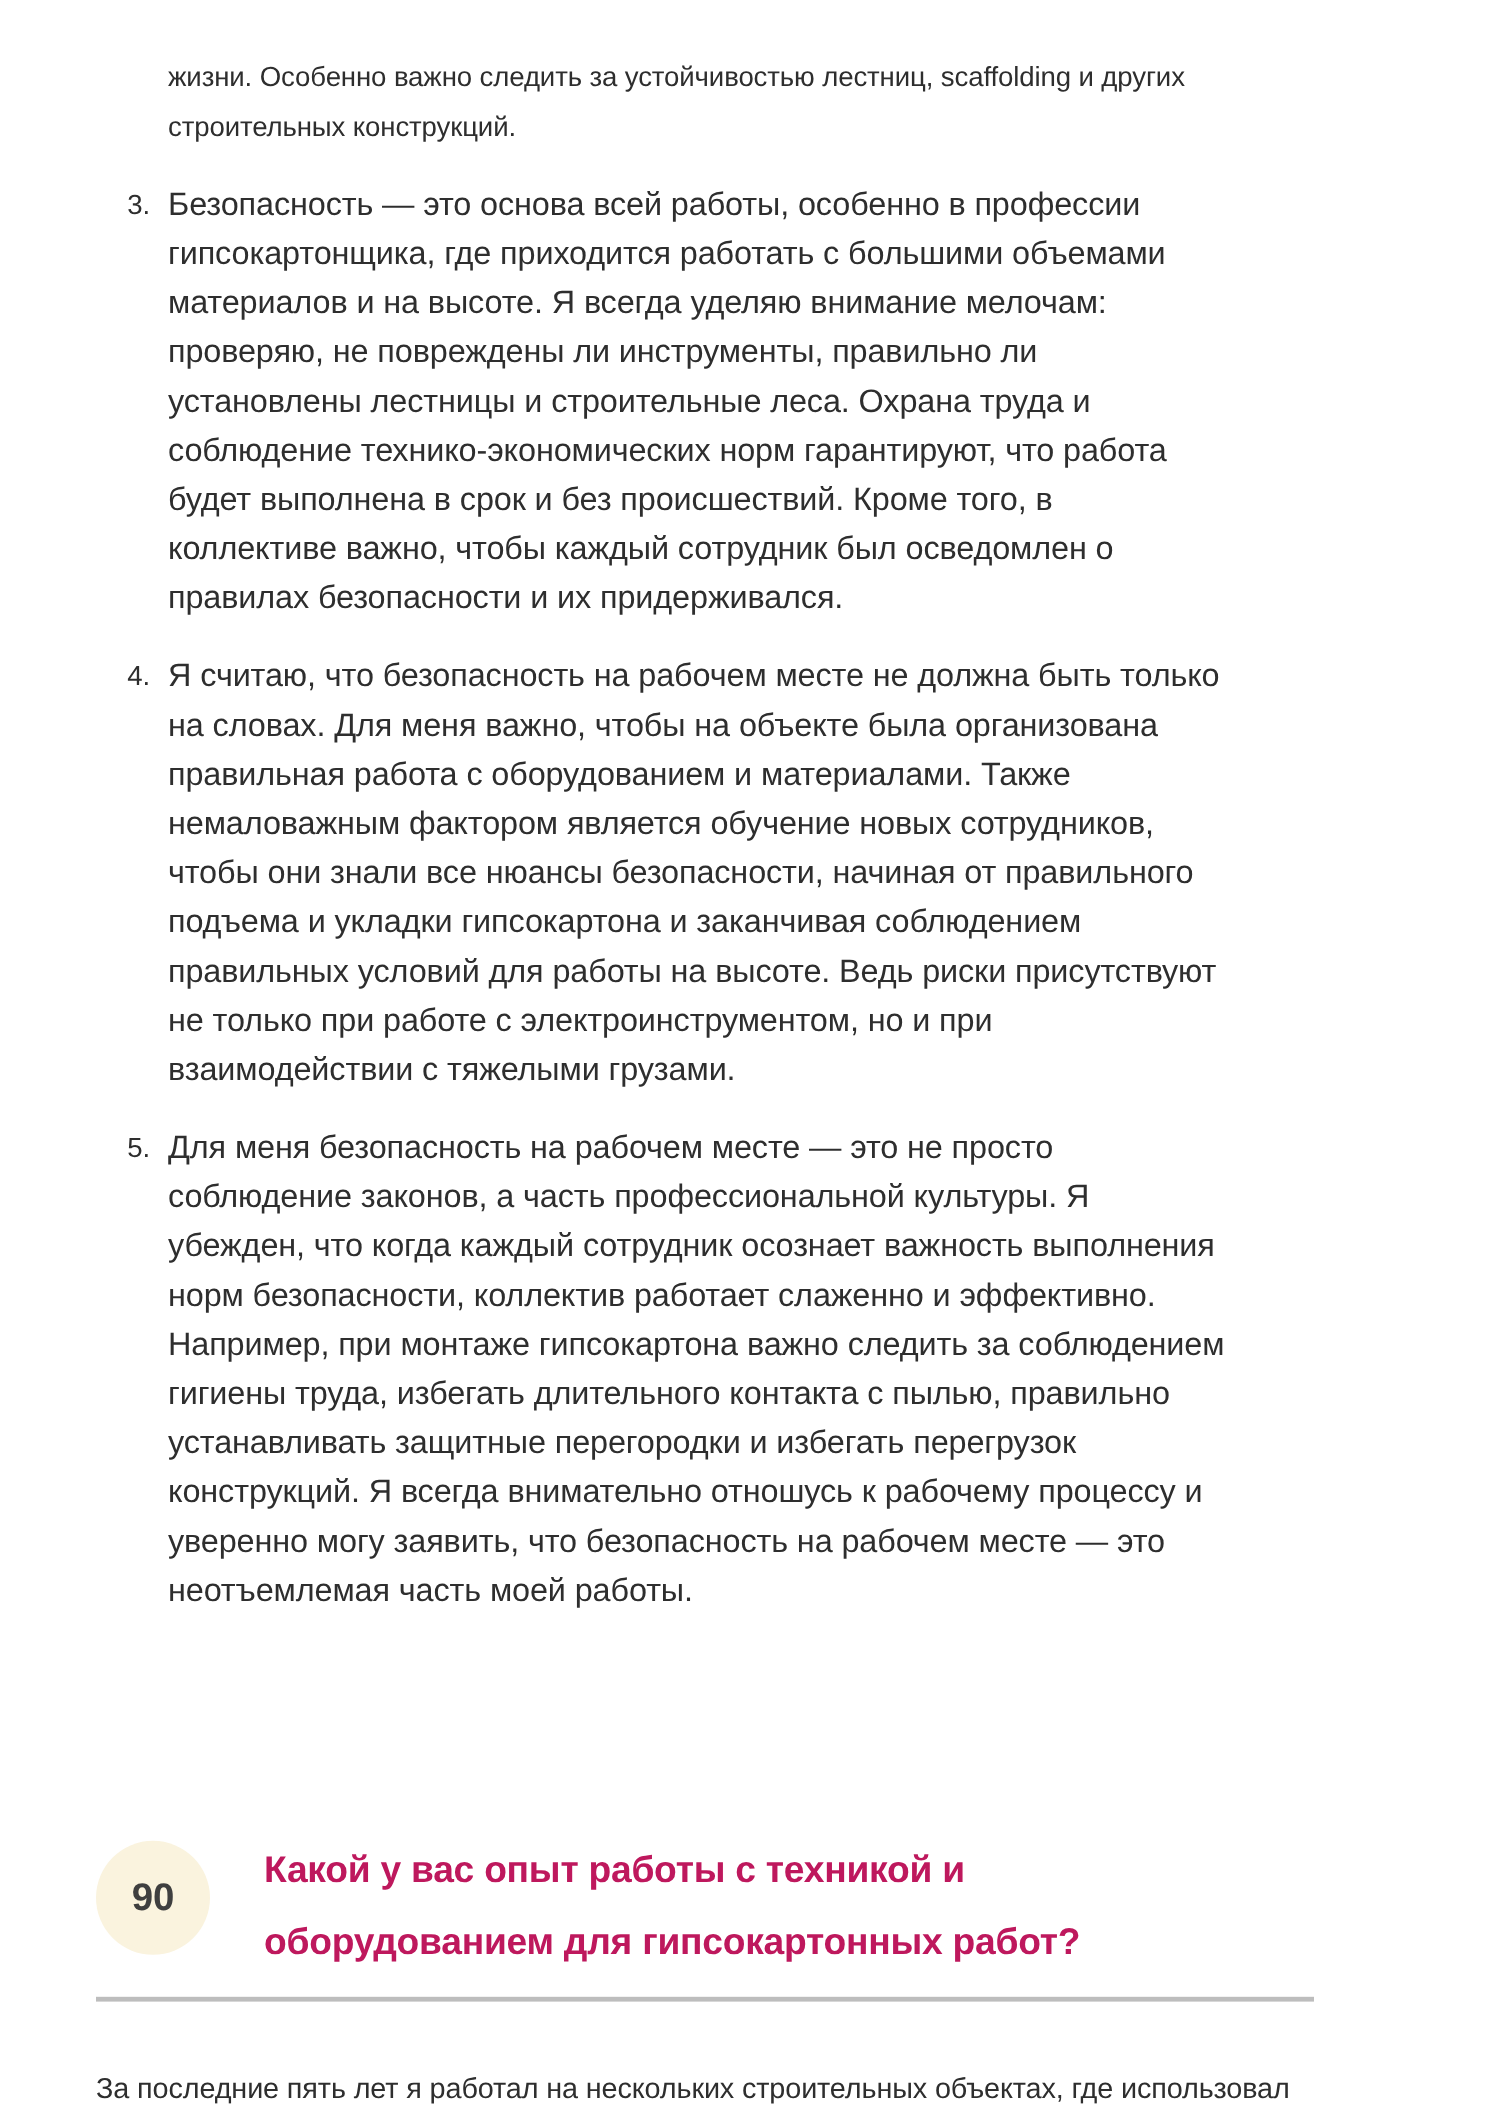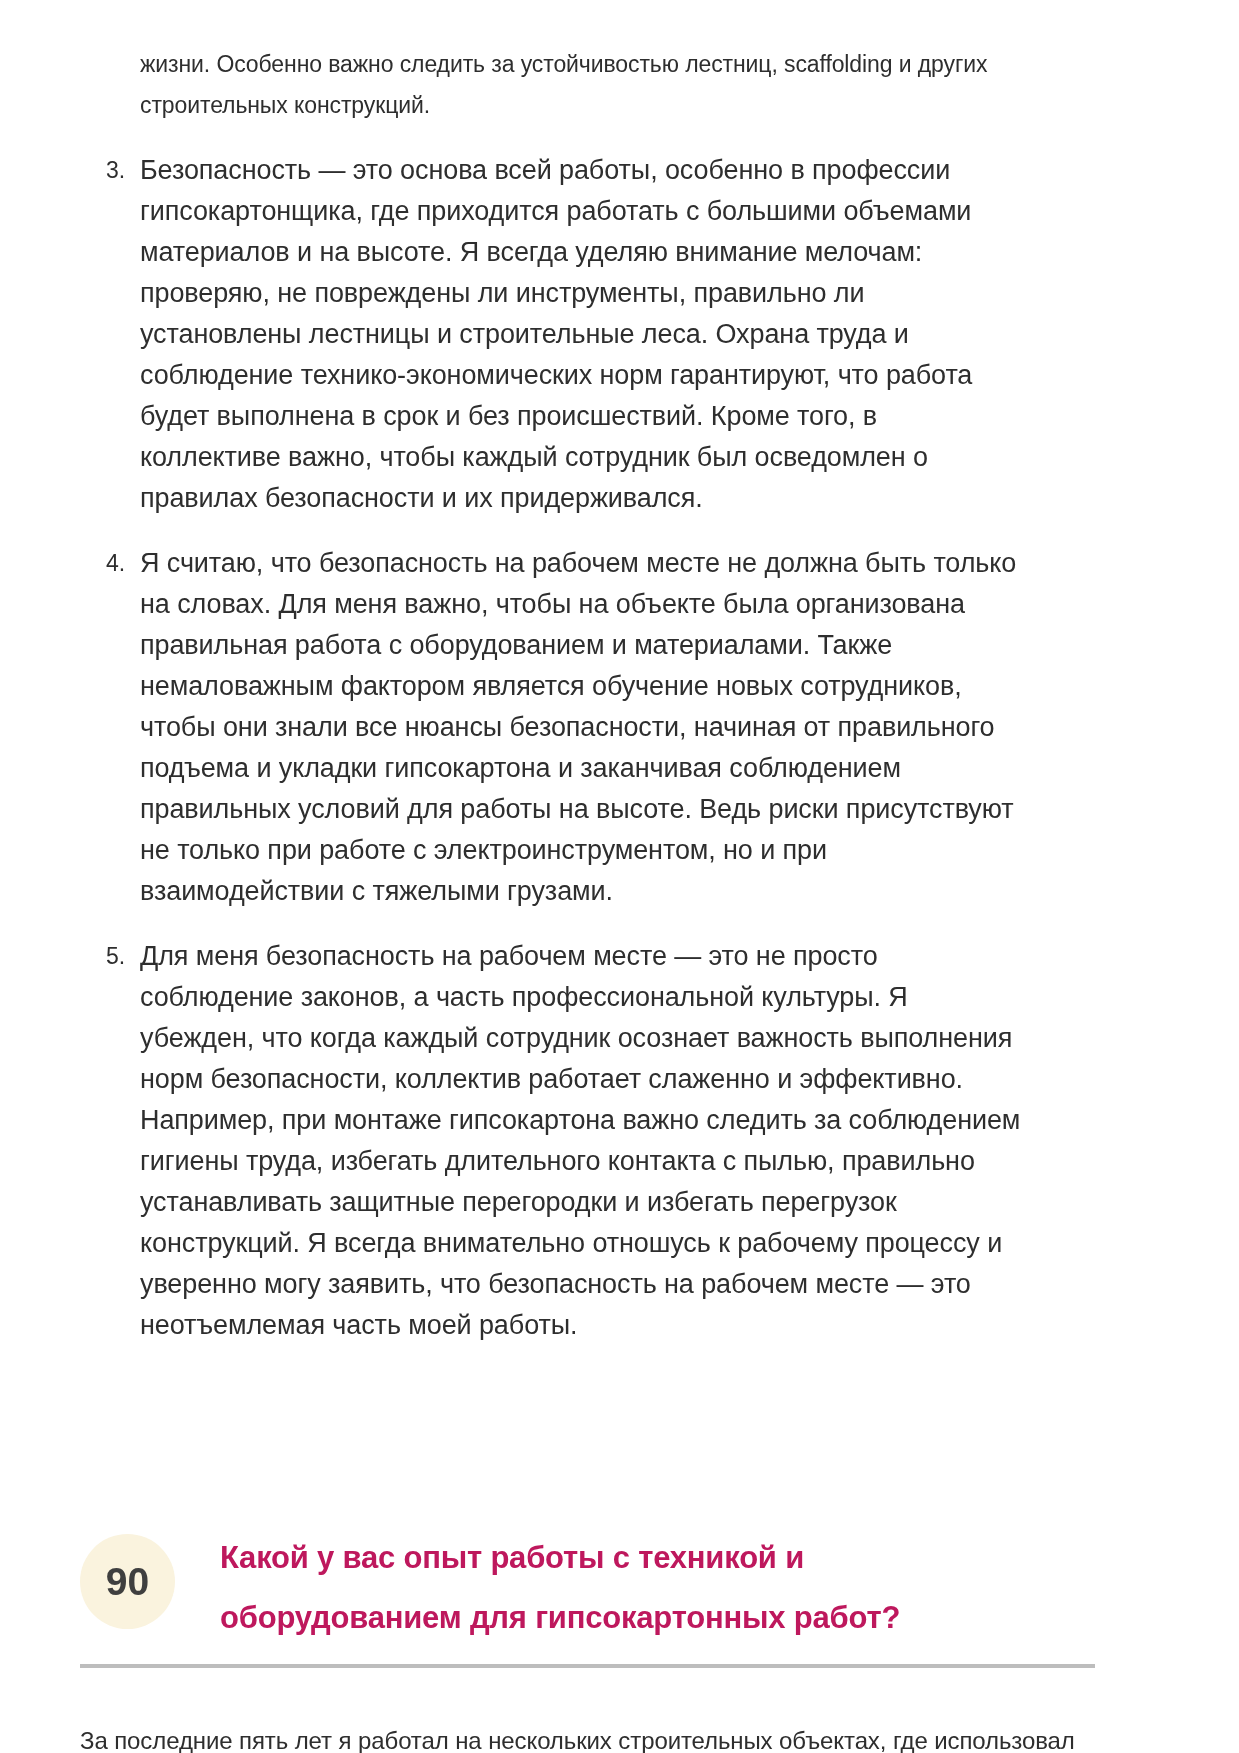--- a/index.html
+++ b/index.html
@@ -60,21 +60,21 @@
   }
   .q-badge {
     flex: 0 0 95px;
     width: 95px;
     height: 95px;
     border-radius: 50%;
     background: #faf3de;
     display: flex;
     align-items: center;
     justify-content: center;
-    font-size: 39px;
+    font-size: 32px;
     font-weight: bold;
     color: #3f3f3f;
     margin-top: 6px;
   }
   .q-title {
     margin-left: 45px;
     width: 770px;
     font-size: 31px;
     font-weight: bold;
     color: #be185d;

